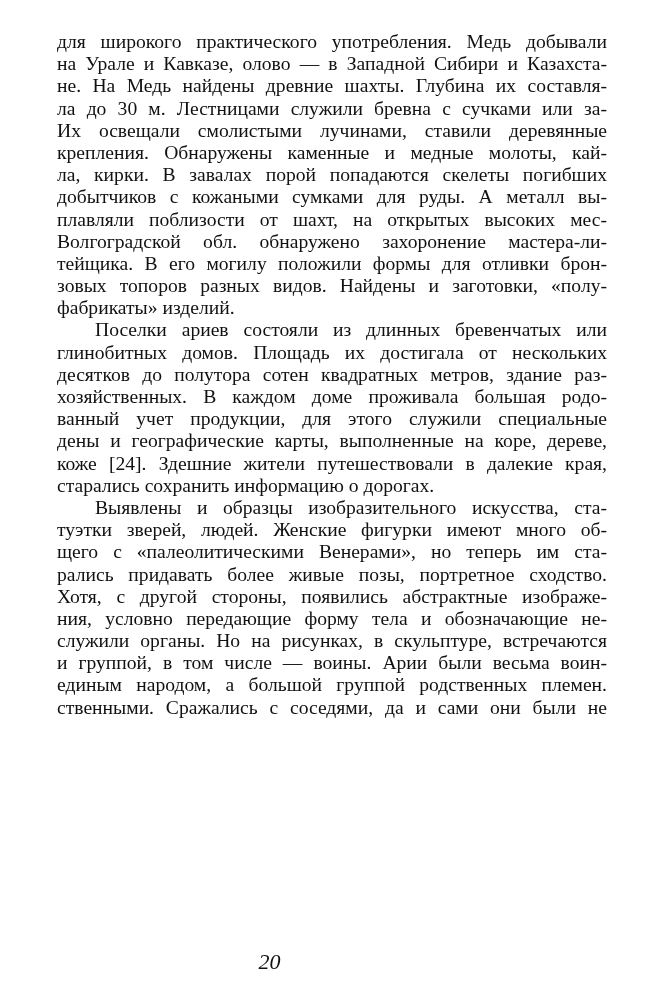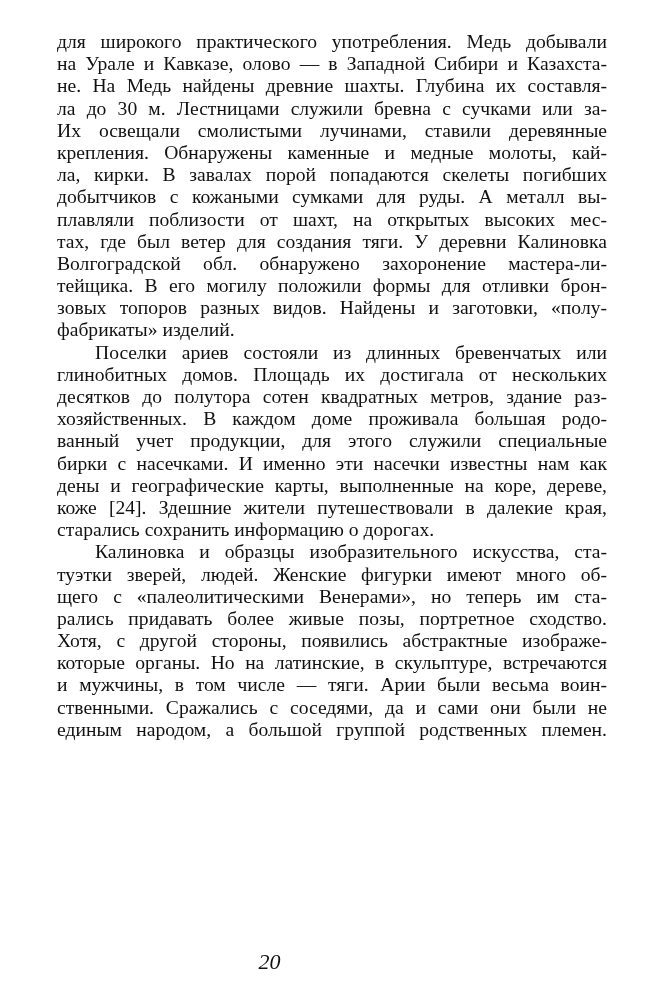--- a/index.html
+++ b/index.html
@@ -32,43 +32,42 @@
   <div>
     <span class="line">для широкого практического употребления. Медь добывали</span>
     <span class="line">на Урале и Кавказе, олово — в Западной Сибири и Казахста-</span>
     <span class="line">не. На Медь найдены древние шахты. Глубина их составля-</span>
     <span class="line">ла до 30 м. Лестницами служили бревна с сучками или за-</span>
     <span class="line">Их освещали смолистыми лучинами, ставили деревянные</span>
     <span class="line">крепления. Обнаружены каменные и медные молоты, кай-</span>
     <span class="line">ла, кирки. В завалах порой попадаются скелеты погибших</span>
     <span class="line">добытчиков с кожаными сумками для руды. А металл вы-</span>
     <span class="line">плавляли поблизости от шахт, на открытых высоких мес-</span>
-    <span class="line">тах, где был ветер для создания тяги. У деревни Калиновка</span>
     <span class="line">Волгоградской обл. обнаружено захоронение мастера-ли-</span>
     <span class="line">тейщика. В его могилу положили формы для отливки брон-</span>
     <span class="line">зовых топоров разных видов. Найдены и заготовки, «полу-</span>
     <span class="line last">фабрикаты» изделий.</span>
   </div>
   <div>
     <span class="line indent">Поселки ариев состояли из длинных бревенчатых или</span>
     <span class="line">глинобитных домов. Площадь их достигала от нескольких</span>
     <span class="line">десятков до полутора сотен квадратных метров, здание раз-</span>
     <span class="line">хозяйственных. В каждом доме проживала большая родо-</span>
     <span class="line">ванный учет продукции, для этого служили специальные</span>
-    <span class="line">бирки с насечками. И именно эти насечки известны нам как</span>
     <span class="line">дены и географические карты, выполненные на коре, дереве,</span>
     <span class="line">коже [24]. Здешние жители путешествовали в далекие края,</span>
     <span class="line last">старались сохранить информацию о дорогах.</span>
   </div>
   <div>
-    <span class="line indent">Калиновка и образцы изобразительного искусства, ста-</span>
+    <span class="line indent">Выявлены и образцы изобразительного искусства, ста-</span>
     <span class="line">туэтки зверей, людей. Женские фигурки имеют много об-</span>
     <span class="line">щего с «палеолитическими Венерами», но теперь им ста-</span>
     <span class="line">рались придавать более живые позы, портретное сходство.</span>
     <span class="line">Хотя, с другой стороны, появились абстрактные изображе-</span>
-    <span class="line">которые органы. Но на латинские, в скульптуре, встречаются</span>
-    <span class="line">и мужчины, в том числе — тяги. Арии были весьма воин-</span>
+    <span class="line">ния, условно передающие форму тела и обозначающие не-</span>
+    <span class="line">служили органы. Но на рисунках, в скульптуре, встречаются</span>
+    <span class="line">и группой, в том числе — воины. Арии были весьма воин-</span>
+    <span class="line">единым народом, а большой группой родственных племен.</span>
     <span class="line">ственными. Сражались с соседями, да и сами они были не</span>
-    <span class="line">единым народом, а большой группой родственных племен.</span>
   </div>
 </div>
 
 <div class="pagenum">20</div>
 
 </body></html>

